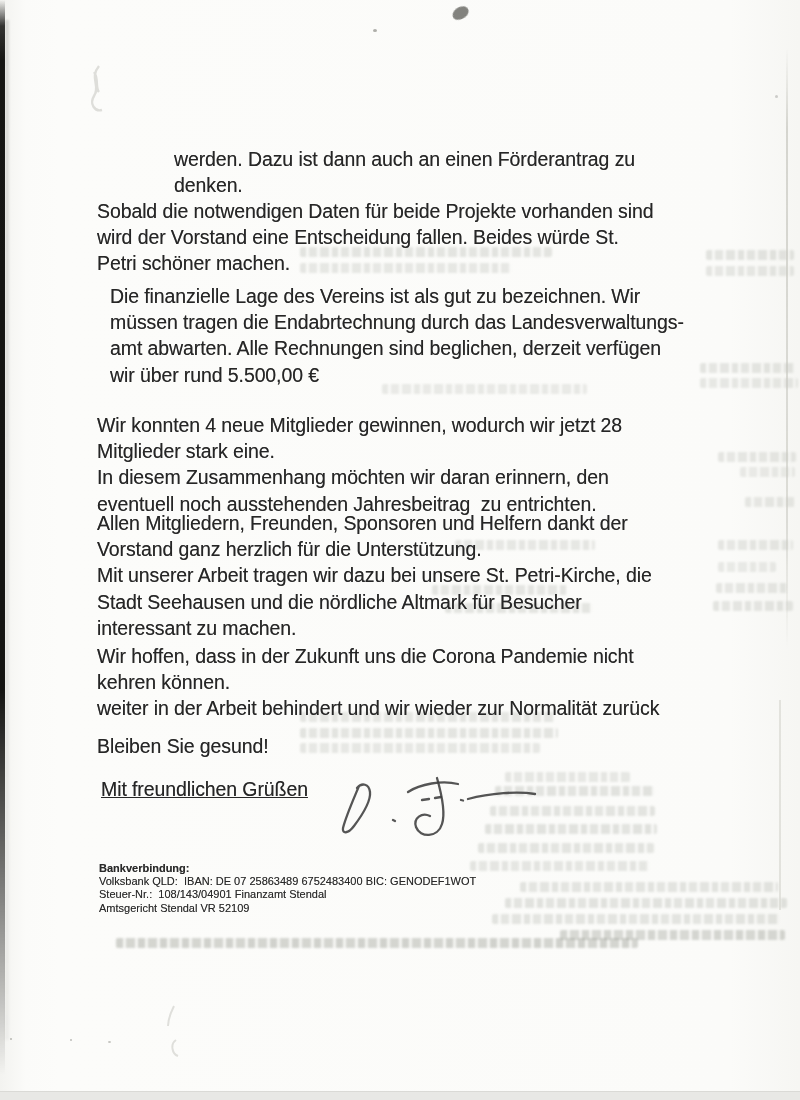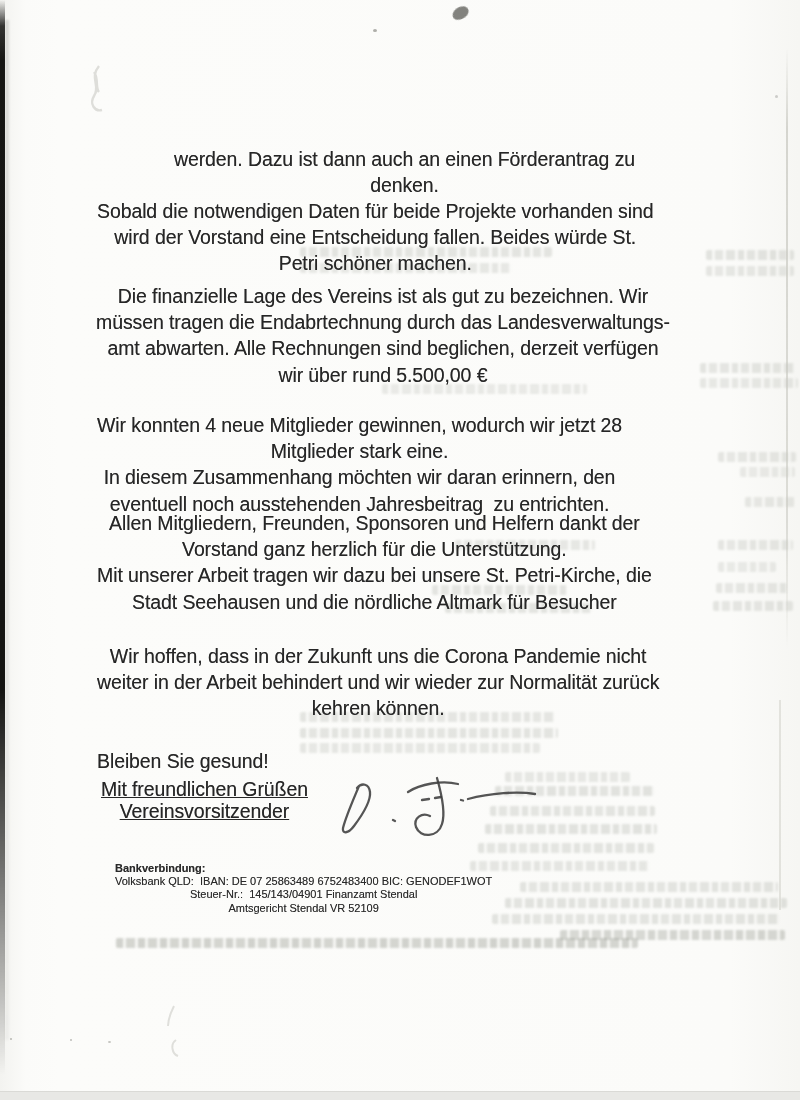--- a/index.html
+++ b/index.html
@@ -60,25 +60,25 @@
     position:absolute;left:452px;top:7px;width:17px;height:12px;border-radius:60% 50% 55% 45%;
     background:#6e6e69;transform:rotate(-24deg);filter:blur(.7px);opacity:.85;
   }
   .speck{position:absolute;border-radius:50%;background:#8d8d87;}
   .squiggle{position:absolute;}
   
   .para{
     position:absolute;color:#262626;font-size:19.5px;line-height:26.2px;
     letter-spacing:-.1px;text-shadow:0 0 .5px rgba(40,40,40,.55);
   }
-  .line{white-space:pre;text-align:center;}
+  .line{white-space:pre;}
   .signoff{line-height:22.3px;text-decoration:underline;}
   .bank{
     position:absolute;left:99px;top:862px;color:#2a2a2a;font-size:11px;line-height:13.2px;
-    text-shadow:0 0 .4px rgba(40,40,40,.5);letter-spacing:0;margin-left:16px;
+    text-shadow:0 0 .4px rgba(40,40,40,.5);letter-spacing:0;
   }
   .bank-heading{font-weight:bold;}
   .signature-svg{position:absolute;left:322px;top:760px;}
   .signature-svg path{fill:none;stroke:#3d3d3d;stroke-width:2.3;stroke-linecap:round;opacity:.88;}
 </style>
 </head>
 <body>
 
 <div class="page">
 
@@ -138,61 +138,61 @@
   <main>
     <div class="para" style="left:174px;top:146px">
         <div class="line">werden. Dazu ist dann auch an einen Förderantrag zu</div>
         <div class="line">denken.</div>
       </div>
     <div class="para" style="left:97px;top:198px">
         <div class="line">Sobald die notwendigen Daten für beide Projekte vorhanden sind</div>
         <div class="line">wird der Vorstand eine Entscheidung fallen. Beides würde St.</div>
         <div class="line">Petri schöner machen.</div>
       </div>
-    <div class="para" style="left:96px;top:283px">
+    <div class="para" style="left:110px;top:283px">
         <div class="line">Die finanzielle Lage des Vereins ist als gut zu bezeichnen. Wir</div>
         <div class="line">müssen tragen die Endabrtechnung durch das Landesverwaltungs-</div>
         <div class="line">amt abwarten. Alle Rechnungen sind beglichen, derzeit verfügen</div>
         <div class="line">wir über rund 5.500,00 €</div>
       </div>
     <div class="para" style="left:97px;top:412px">
         <div class="line">Wir konnten 4 neue Mitglieder gewinnen, wodurch wir jetzt 28</div>
         <div class="line">Mitglieder stark eine.</div>
         <div class="line">In diesem Zusammenhang möchten wir daran erinnern, den</div>
         <div class="line">eventuell noch ausstehenden Jahresbeitrag  zu entrichten.</div>
       </div>
     <div class="para" style="left:97px;top:510px">
         <div class="line">Allen Mitgliedern, Freunden, Sponsoren und Helfern dankt der</div>
         <div class="line">Vorstand ganz herzlich für die Unterstützung.</div>
         <div class="line">Mit unserer Arbeit tragen wir dazu bei unsere St. Petri-Kirche, die</div>
         <div class="line">Stadt Seehausen und die nördliche Altmark für Besucher</div>
+        <div class="line">interessant zu machen.</div>
       </div>
     <div class="para" style="left:97px;top:643px">
         <div class="line">Wir hoffen, dass in der Zukunft uns die Corona Pandemie nicht</div>
+        <div class="line">kehren können.</div>
         <div class="line">weiter in der Arbeit behindert und wir wieder zur Normalität zurück</div>
-        <div class="line">kehren können.</div>
       </div>
-    <div class="para" style="left:97px;top:748px">Bleiben Sie gesund!</div>
+    <div class="para" style="left:97px;top:733px">Bleiben Sie gesund!</div>
     <div class="para signoff" style="left:101px;top:778px">
         <div class="line">Mit freundlichen Grüßen</div>
-        <div class="line">Vereinsvorsitzender</div>
       </div>
 
     <svg class="signature-svg" width="235" height="95" viewBox="0 0 235 95">
       <path d="M37,26 C32,38 24,56 21,68 C20,74 26,74 32,66 C41,54 49,41 48,32 C47,24 40,22 35,28"></path>
       <path d="M71,60 l2,1"></path>
       <path d="M86,32 C98,24 120,20 136,24"></path>
       <path d="M115,18 C119,32 124,52 120,64 C116,78 98,78 94,67 C91,58 100,52 108,56"></path>
       <path d="M100,40 l7,-1 M113,38 l6,-1" stroke-width="1.4"></path>
       <path d="M139,40 l2,0.5"></path>
       <path d="M146,39 C168,33 196,31 213,34"></path>
     </svg>
 
     <footer class="bank">
       <div class="bank-heading">Bankverbindung:</div>
       <div>
           <div class="line">Volksbank QLD:  IBAN: DE 07 25863489 6752483400 BIC: GENODEF1WOT</div>
-          <div class="line">Steuer-Nr.:  145/143/04901 Finanzamt Stendal</div>
+          <div class="line">Steuer-Nr.:  108/143/04901 Finanzamt Stendal</div>
           <div class="line">Amtsgericht Stendal VR 52109</div>
         </div>
     </footer>
   </main>
 </div>
 
 </body></html>

